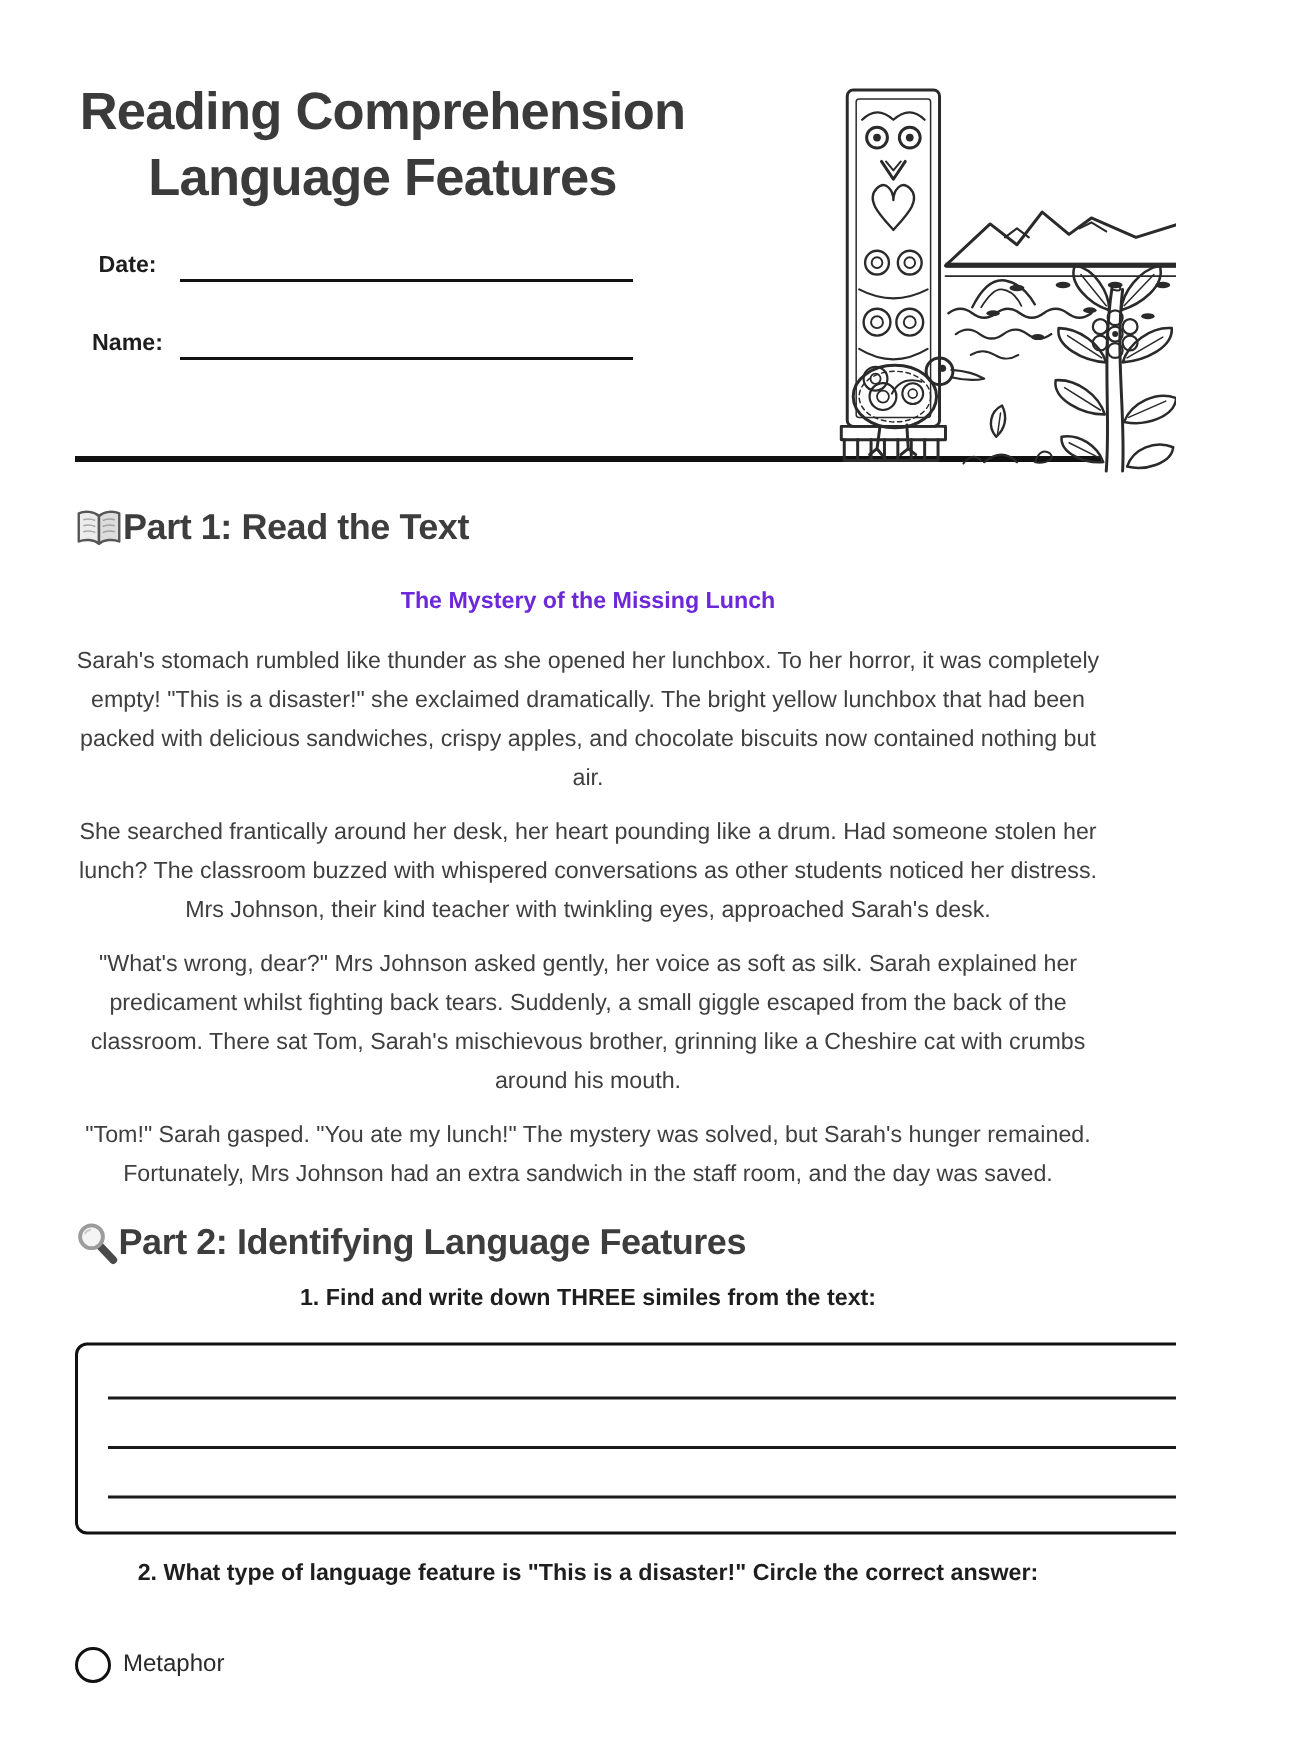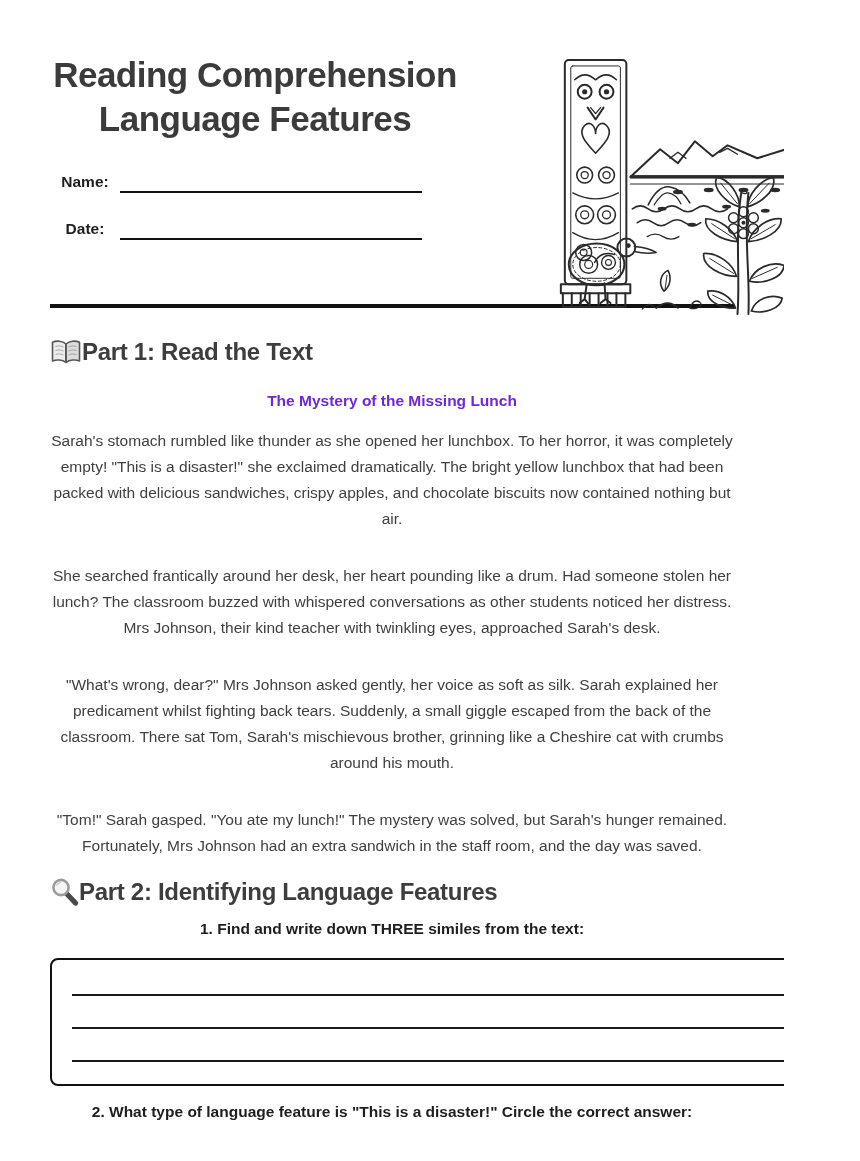--- a/index.html
+++ b/index.html
@@ -71,21 +71,21 @@
     letter-spacing: -0.3px;
   }
   .section-heading .icon { flex: 0 0 auto; display: inline-flex; }
   .story-title {
     margin-top: 26px;
     font-size: 15.5px;
     font-weight: 700;
     color: #6d28d9;
   }
   .story-para {
-    margin-top: 31px;
+    margin-top: 10px;
     font-size: 15.5px;
     line-height: 26px;
     color: #3f3f3f;
   }
   .story-para:first-of-type { margin-top: 18px; }
   .question-label {
     margin-top: 13px;
     font-size: 15.5px;
     font-weight: 700;
     color: #1e1e1e;
@@ -249,27 +249,27 @@
       <path d="M104 252 q12 -10 22 0"></path>
       <path d="M138 252 q4 -10 10 -6 q4 4 -3 6 q-4 1 -7 0 Z" stroke-width="1.3"></path>
       <path d="M90 253 q6 -8 12 -2" stroke-width="1.3"></path>
     </g>
   </svg>
 
   <div class="content">
 
     <h1 class="doc-title">Reading Comprehension Language Features</h1>
 
+    <div class="field-row date">
+      <span class="field-label">Date:</span>
+      <span class="field-line"></span>
+    </div>
+
     <div class="field-row name">
       <span class="field-label">Name:</span>
-      <span class="field-line"></span>
-    </div>
-
-    <div class="field-row date">
-      <span class="field-label">Date:</span>
       <span class="field-line"></span>
     </div>
 
     <hr class="divider">
 
     <h2 class="section-heading">
       <span class="icon">
         <svg width="32" height="27" viewBox="0 0 32 27" xmlns="http://www.w3.org/2000/svg">
           <path d="M16 5 C12.5 1.8 6.5 1.5 2.5 3.2 L2.5 22 C6.5 20.3 12.5 20.6 16 23.5 Z" fill="#ececec" stroke="#565656" stroke-width="1.6" stroke-linejoin="round"></path>
           <path d="M16 5 C19.5 1.8 25.5 1.5 29.5 3.2 L29.5 22 C25.5 20.3 19.5 20.6 16 23.5 Z" fill="#dcdcdc" stroke="#565656" stroke-width="1.6" stroke-linejoin="round"></path>

